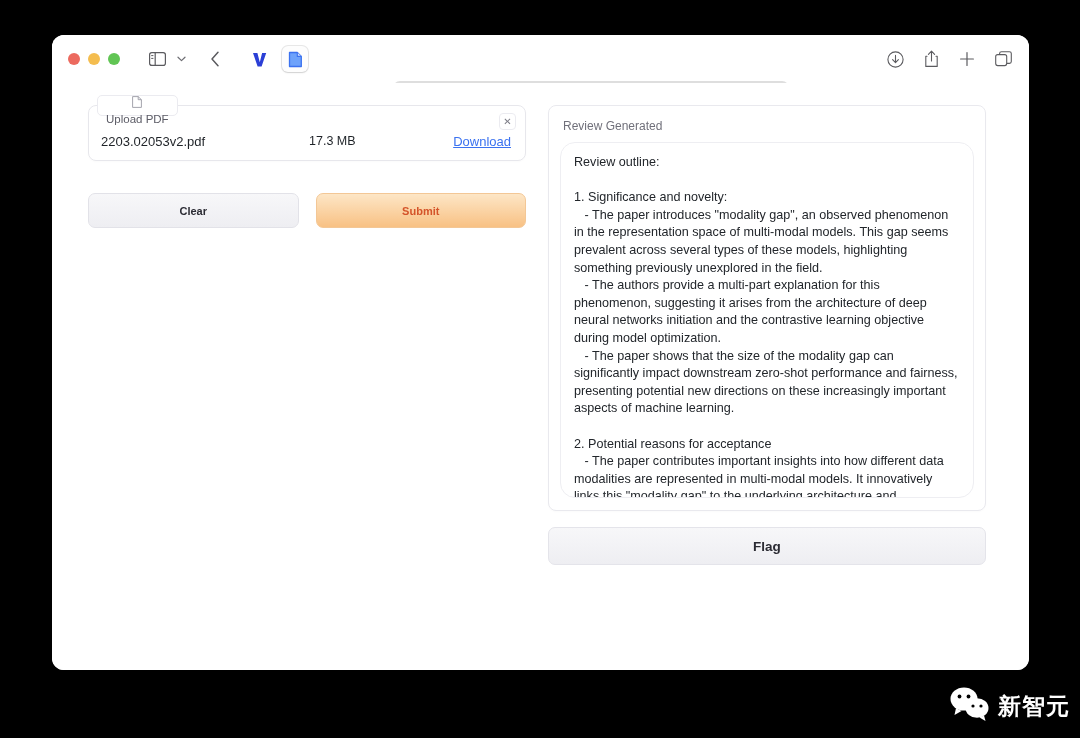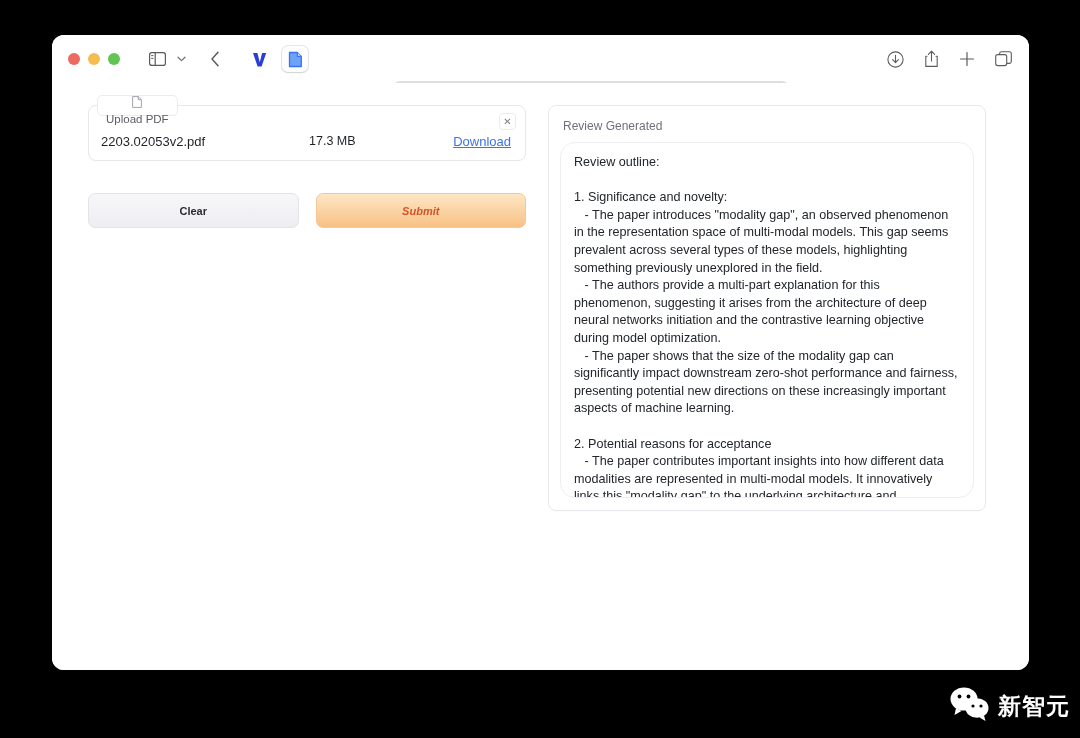--- a/index.html
+++ b/index.html
@@ -161,21 +161,20 @@
   }
   .btn-clear {
     background: linear-gradient(to bottom, #f7f7f9, #eeeef2);
     border-color: #e2e2e8;
     color: #2b2b33;
   }
   .btn-submit {
     background: linear-gradient(to bottom, #fde6c6, #f8c184);
     border-color: #f3c796;
     color: #d4542a;
-    font-style: italic;
   }
 
   
   .review-panel {
     border: 1px solid #e9e9ee;
     border-radius: 8px;
     background: #ffffff;
     padding: 11px 11px 12px 11px;
     box-shadow: 0 1px 2px rgba(0,0,0,0.02);
   }
@@ -361,20 +360,21 @@
    - The paper introduces "modality gap", an observed phenomenon in the representation space of multi-modal models. This gap seems prevalent across several types of these models, highlighting something previously unexplored in the field.
    - The authors provide a multi-part explanation for this phenomenon, suggesting it arises from the architecture of deep neural networks initiation and the contrastive learning objective during model optimization.
    - The paper shows that the size of the modality gap can significantly impact downstream zero-shot performance and fairness, presenting potential new directions on these increasingly important aspects of machine learning.
 
 2. Potential reasons for acceptance
    - The paper contributes important insights into how different data modalities are represented in multi-modal models. It innovatively links this "modality gap" to the underlying architecture and optimization objectives of the models.
    - Through systematic, thorough experiments, the findings regarding the effects of the modality gap are well supported.</div>
           </div>
         </div>
 
+        <div class="flag-btn">Flag</div>
 
       </div>
     </div>
 
   </div>
 </div>
 
 <div class="watermark">
   <span>
     <svg width="42" height="36" viewBox="0 0 42 36">

